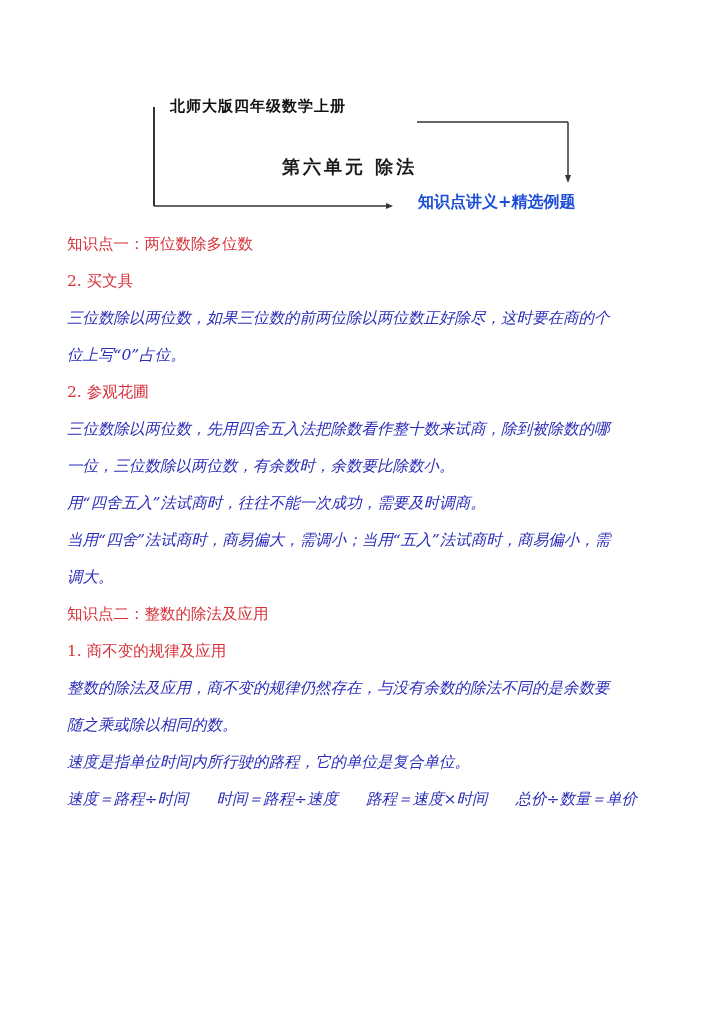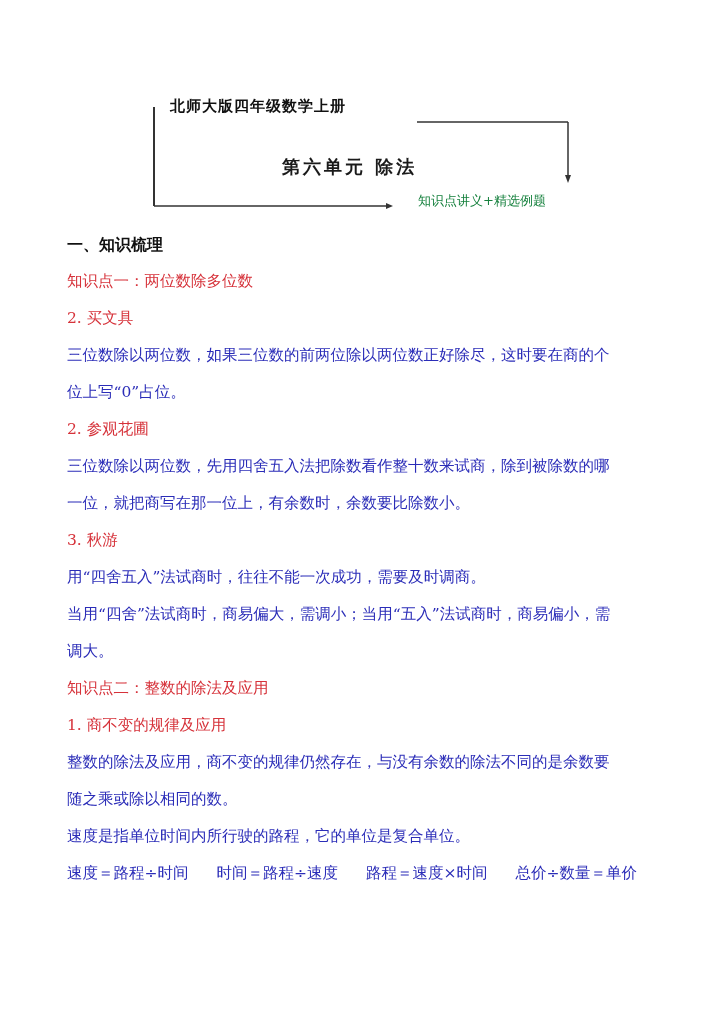--- a/index.html
+++ b/index.html
@@ -50,23 +50,23 @@
       font-size: 18px;
       font-weight: bold;
       color: #1a1a1a;
       letter-spacing: 3px;
       white-space: nowrap;
     }
     .banner-sub {
       position: absolute;
       left: 268px;
       top: 97px;
-      font-size: 13px;
-      font-weight: normal;
-      color: #15803d;
+      font-size: 16px;
+      font-weight: bold;
+      color: #1d4ed8;
       white-space: nowrap;
     }
     
     .content {
       position: absolute;
       left: 67px;
       top: 226px;
       width: 600px;
     }
     .line {
@@ -78,20 +78,21 @@
       color: #111111;
       font-family: "DejaVu Sans", "Liberation Sans", sans-serif;
       font-weight: bold;
       font-size: 16px;
     }
     .red {
       color: #d6323a;
     }
     .blue {
       color: #2b2db8;
+      font-style: italic;
     }
     .formula-row {
       display: flex;
       gap: 28px;
       text-align: center;
     }
   </style>
 </head>
 <body>
 
@@ -109,33 +110,31 @@
 
       <line x1="418" y1="27" x2="418" y2="80" stroke="#333" stroke-width="1.5"></line>
       <polygon points="415,80 418,88 421,80" fill="#333"></polygon>
     </svg>
     <div class="banner-series">北师大版四年级数学上册</div>
     <div class="banner-unit">第六单元 除法</div>
     <div class="banner-sub">知识点讲义+精选例题</div>
   </div>
 
   <div class="content">
-    <div class="line section-heading">一、知识梳理</div>
 
     <div class="line red">知识点一：两位数除多位数</div>
 
     <div class="line red">2. 买文具</div>
     <div class="line blue">三位数除以两位数，如果三位数的前两位除以两位数正好除尽，这时要在商的个</div>
     <div class="line blue">位上写“0”占位。</div>
 
     <div class="line red">2. 参观花圃</div>
     <div class="line blue">三位数除以两位数，先用四舍五入法把除数看作整十数来试商，除到被除数的哪</div>
-    <div class="line blue">一位，就把商写在那一位上，有余数时，余数要比除数小。</div>
+    <div class="line blue">一位，三位数除以两位数，有余数时，余数要比除数小。</div>
 
-    <div class="line red">3. 秋游</div>
     <div class="line blue">用“四舍五入”法试商时，往往不能一次成功，需要及时调商。</div>
     <div class="line blue">当用“四舍”法试商时，商易偏大，需调小；当用“五入”法试商时，商易偏小，需</div>
     <div class="line blue">调大。</div>
 
     <div class="line red">知识点二：整数的除法及应用</div>
 
     <div class="line red">1. 商不变的规律及应用</div>
     <div class="line blue">整数的除法及应用，商不变的规律仍然存在，与没有余数的除法不同的是余数要</div>
     <div class="line blue">随之乘或除以相同的数。</div>
 

